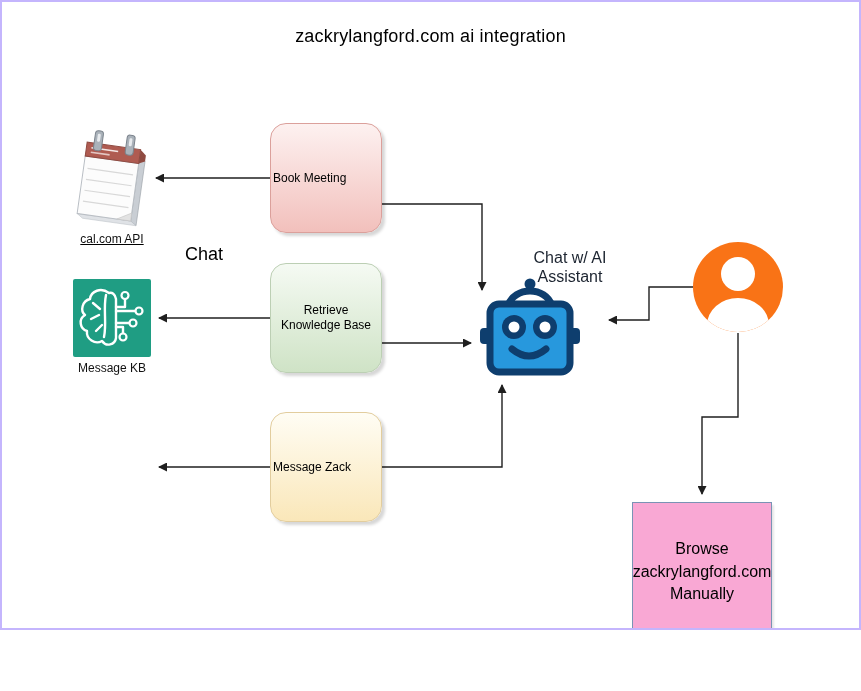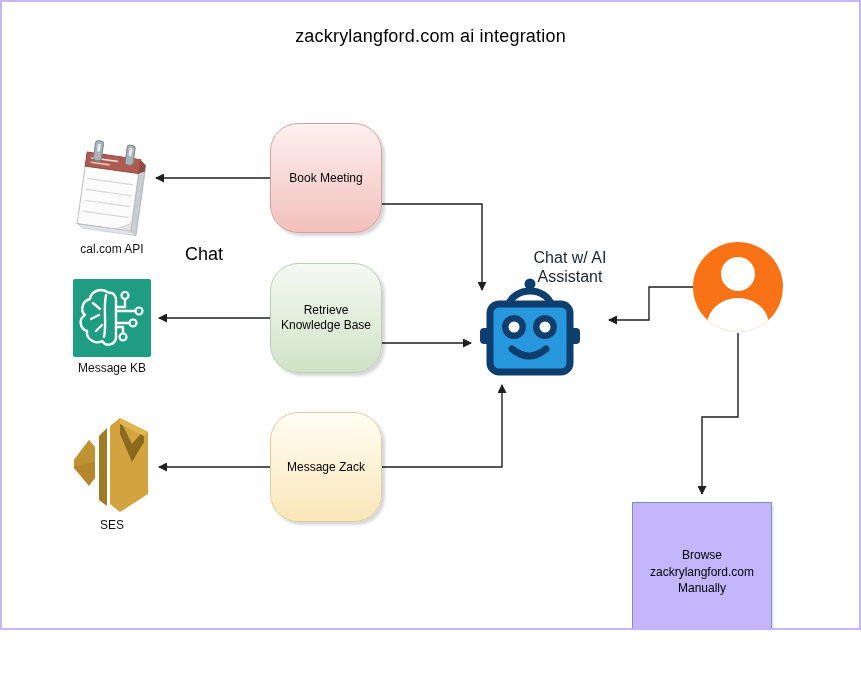--- a/index.html
+++ b/index.html
@@ -10,37 +10,37 @@
   }
   .title{
     position:absolute;top:24px;left:0;width:100%;text-align:center;
     font-size:18px;letter-spacing:.2px;
   }
   .tools-label{position:absolute;left:183px;top:242px;font-size:18px;}
   .icon-group{position:absolute;width:104px;text-align:center;}
   .icon-group svg{display:block;margin:0 auto;}
   .icon-label{font-size:12px;margin-top:4px;color:#111;}
   .tool-box{
-    position:absolute;width:112px;height:110px;border-radius:28px;
-    display:flex;align-items:center;justify-content:center;text-align:center;
+    position:absolute;width:112px;height:110px;border-radius:16px;
+    display:flex;align-items:center;text-align:center;
     font-size:12px;line-height:1.25;padding:0 2px;box-sizing:border-box;
     box-shadow:3px 3px 3px rgba(0,0,0,0.16);
   }
   .tool-box.pink{background:linear-gradient(#fdf1f0,#f2c0bc);border:1px solid #dba09b;}
   .tool-box.green{background:linear-gradient(#f5faf3,#cfe3c6);border:1px solid #bccfb4;}
   .tool-box.yellow{background:linear-gradient(#fffdf4,#fae7b9);border:1px solid #e2cd9e;}
   .assistant-label{
     position:absolute;left:518px;top:246px;width:100px;text-align:center;
     font-size:16px;line-height:1.2;color:#1c2430;
   }
   .browse-box{
     position:absolute;left:630px;top:500px;width:140px;height:140px;
-    background:#c4b5fd;border:1px solid #7a93b5;box-sizing:border-box;
+    background:#f9a8d4;border:1px solid #7a93b5;box-sizing:border-box;
     display:flex;align-items:center;justify-content:center;text-align:center;
-    font-size:12px;line-height:1.4;padding:0 10px;
+    font-size:16px;line-height:1.4;padding:0 10px;
     box-shadow:2px 3px 2px rgba(0,0,0,0.10);
   }
   .connector-layer{position:absolute;left:0;top:0;pointer-events:none;}
   .abs{position:absolute;}
 </style>
 </head>
 <body>
 
 <div class="canvas">
 
@@ -59,21 +59,21 @@
       <path d="M380,465 L500,465 L500,383" marker-end="url(#arr)"></path>
       <path d="M691,285 L647,285 L647,318 L607,318" marker-end="url(#arr)"></path>
       <path d="M736,331 L736,415 L700,415 L700,492" marker-end="url(#arr)"></path>
     </g>
   </svg>
 
   <div class="title">zackrylangford.com ai integration</div>
 
   <div class="tools-label">Chat</div>
 
-  <div class="icon-group abs" style="left:58px;top:134px;">
+  <div class="icon-group abs" style="left:58px;top:124px;text-decoration:underline;">
     <svg width="84" height="102" viewBox="0 0 84 102">
       <g transform="rotate(8 42 55)">
         <polygon points="66,26 72,31 72,96 66,92" fill="#c9ced4" stroke="#9aa0a6" stroke-width="0.6"></polygon>
         <polygon points="12,92 66,92 72,96 18,96" fill="#dfe2e6" stroke="#b9bec4" stroke-width="0.5"></polygon>
         <rect x="12" y="34" width="54" height="58" fill="#fcfcfc" stroke="#b9bec4" stroke-width="1"></rect>
         <rect x="12" y="20" width="54" height="14" fill="#af5b51" stroke="#8f4a41" stroke-width="1"></rect>
         <polygon points="66,20 72,25 72,31 66,34" fill="#8f4a41"></polygon>
         <line x1="17" y1="25" x2="44" y2="25" stroke="#ffffff" stroke-opacity="0.85" stroke-width="1.6"></line>
         <line x1="17" y1="29.5" x2="36" y2="29.5" stroke="#ffffff" stroke-opacity="0.65" stroke-width="1.6"></line>
         <line x1="16" y1="46" x2="62" y2="46" stroke="#d8d8d8" stroke-width="1.2"></line>
@@ -105,31 +105,20 @@
       <g stroke="#ffffff" stroke-width="2.2" fill="#1f9d83">
         <circle cx="52" cy="16.5" r="3.5"></circle>
         <circle cx="66" cy="32" r="3.5"></circle>
         <circle cx="60" cy="44" r="3.5"></circle>
         <circle cx="50" cy="58" r="3.5"></circle>
       </g>
     </svg>
     <div class="icon-label">Message KB</div>
   </div>
 
-  <div class="icon-group abs" style="left:58px;top:414px;">
-    <svg width="80" height="98" viewBox="0 0 80 98">
-      <polygon points="2,44 17,24 23,31 23,62 17,70 2,52" fill="#b5872d"></polygon>
-      <polygon points="2,44 17,24 23,31 23,46 2,50" fill="#c79a38" opacity="0.55"></polygon>
-      <polygon points="27,20 35,12 35,90 27,84" fill="#a07b26"></polygon>
-      <polygon points="38,10 48,2 76,16 76,78 48,96 38,88" fill="#d2a33e"></polygon>
-      <polygon points="48,4 60,28 72,14 72,26 60,46 48,18" fill="#8a6a1f"></polygon>
-      <polygon points="48,2 76,16 72,20 48,8" fill="#e0b650"></polygon>
-    </svg>
-    <div class="icon-label">SES</div>
-  </div>
 
   <div class="tool-box pink" style="left:268px;top:121px;">
     <span>Book Meeting</span>
   </div>
   <div class="tool-box yellow" style="left:268px;top:410px;">
     <span>Message Zack</span>
   </div>
   <div class="tool-box green" style="left:268px;top:261px;">
     <span>Retrieve Knowledge Base</span>
   </div>

